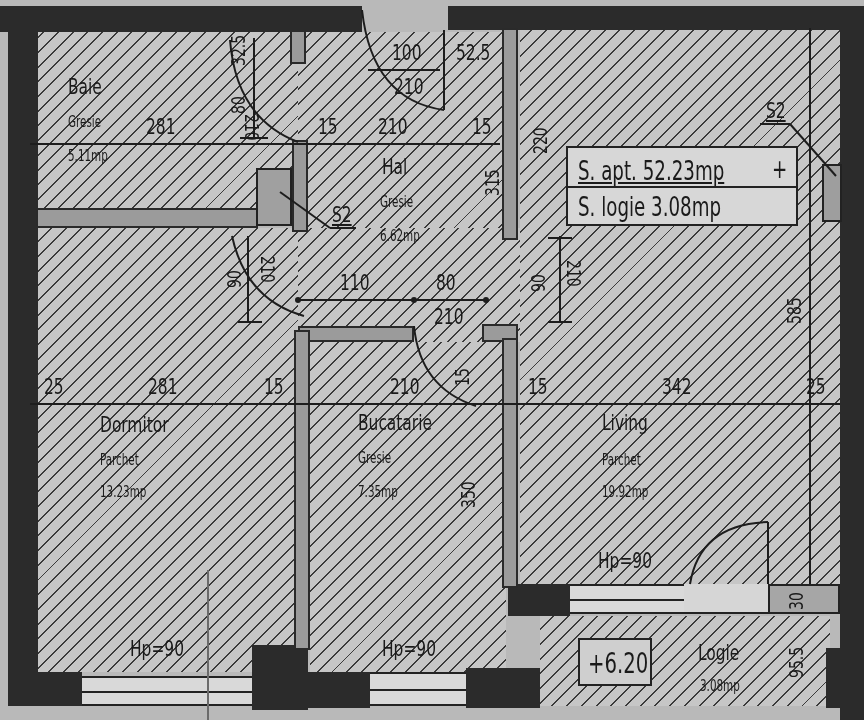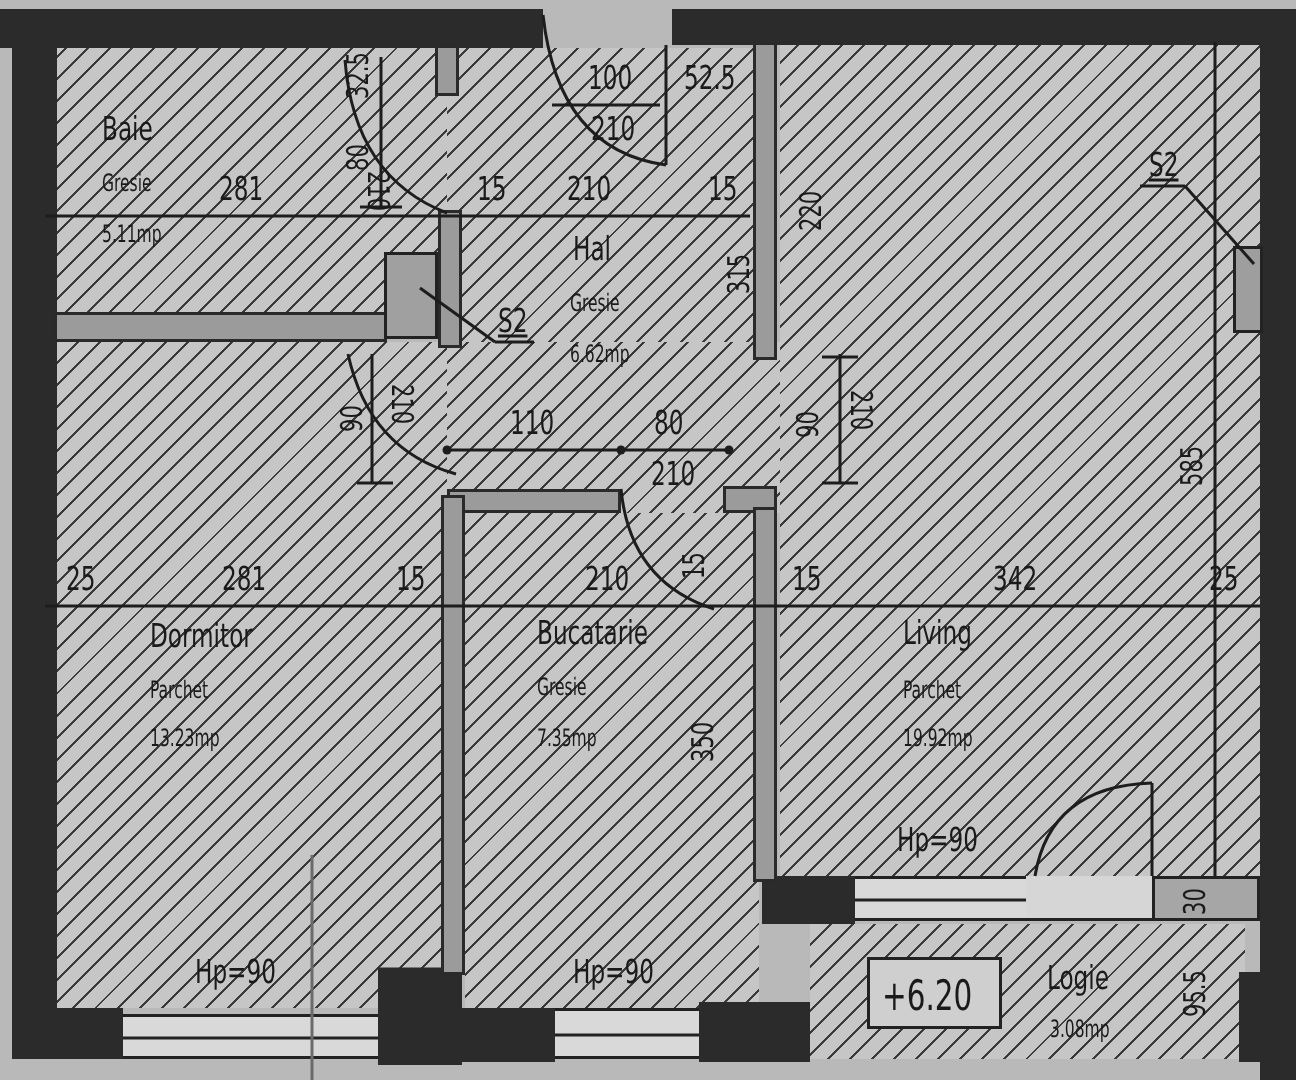--- a/index.html
+++ b/index.html
@@ -99,22 +99,28 @@
 
       <line x1="208" y1="570" x2="208" y2="720" stroke="#6b6b6b"></line>
     </g>
     <g fill="#1d1d1d">
       <circle cx="414" cy="300" r="3"></circle>
       <circle cx="298" cy="300" r="3"></circle>
       <circle cx="486" cy="300" r="3"></circle>
     </g>
   </svg>
 
+  <div class="box" style="left:566px;top:146px;width:232px;height:80px;background:#d7d7d7;">
+    <div class="txt dim" style="left:10px;top:10px;font-size:26px;text-decoration:underline;">S. apt. 52.23mp</div>
+    <div class="txt dim" style="left:204px;top:8px;font-size:26px;">+</div>
+    <div class="line" style="left:0;top:38px;width:228px;height:2px;"></div>
+    <div class="txt dim" style="left:10px;top:46px;font-size:26px;">S. logie 3.08mp</div>
+  </div>
 
-  <div class="box" style="left:578px;top:638px;width:90px;height:48px;background:#cfcfcf;">
+  <div class="box" style="left:578px;top:638px;width:74px;height:48px;background:#cfcfcf;">
     <div class="txt dim" style="left:8px;top:10px;font-size:28px;">+6.20</div>
   </div>
 
   <div class="txt room-name" style="left:68px;top:76px;">Baie</div>
   <div class="txt room-sub" style="left:68px;top:114px;">Gresie</div>
   <div class="txt room-sub" style="left:68px;top:148px;">5.11mp</div>
 
   <div class="txt room-name" style="left:382px;top:156px;">Hal</div>
   <div class="txt room-sub" style="left:380px;top:194px;">Gresie</div>
   <div class="txt room-sub" style="left:380px;top:228px;">6.62mp</div>

